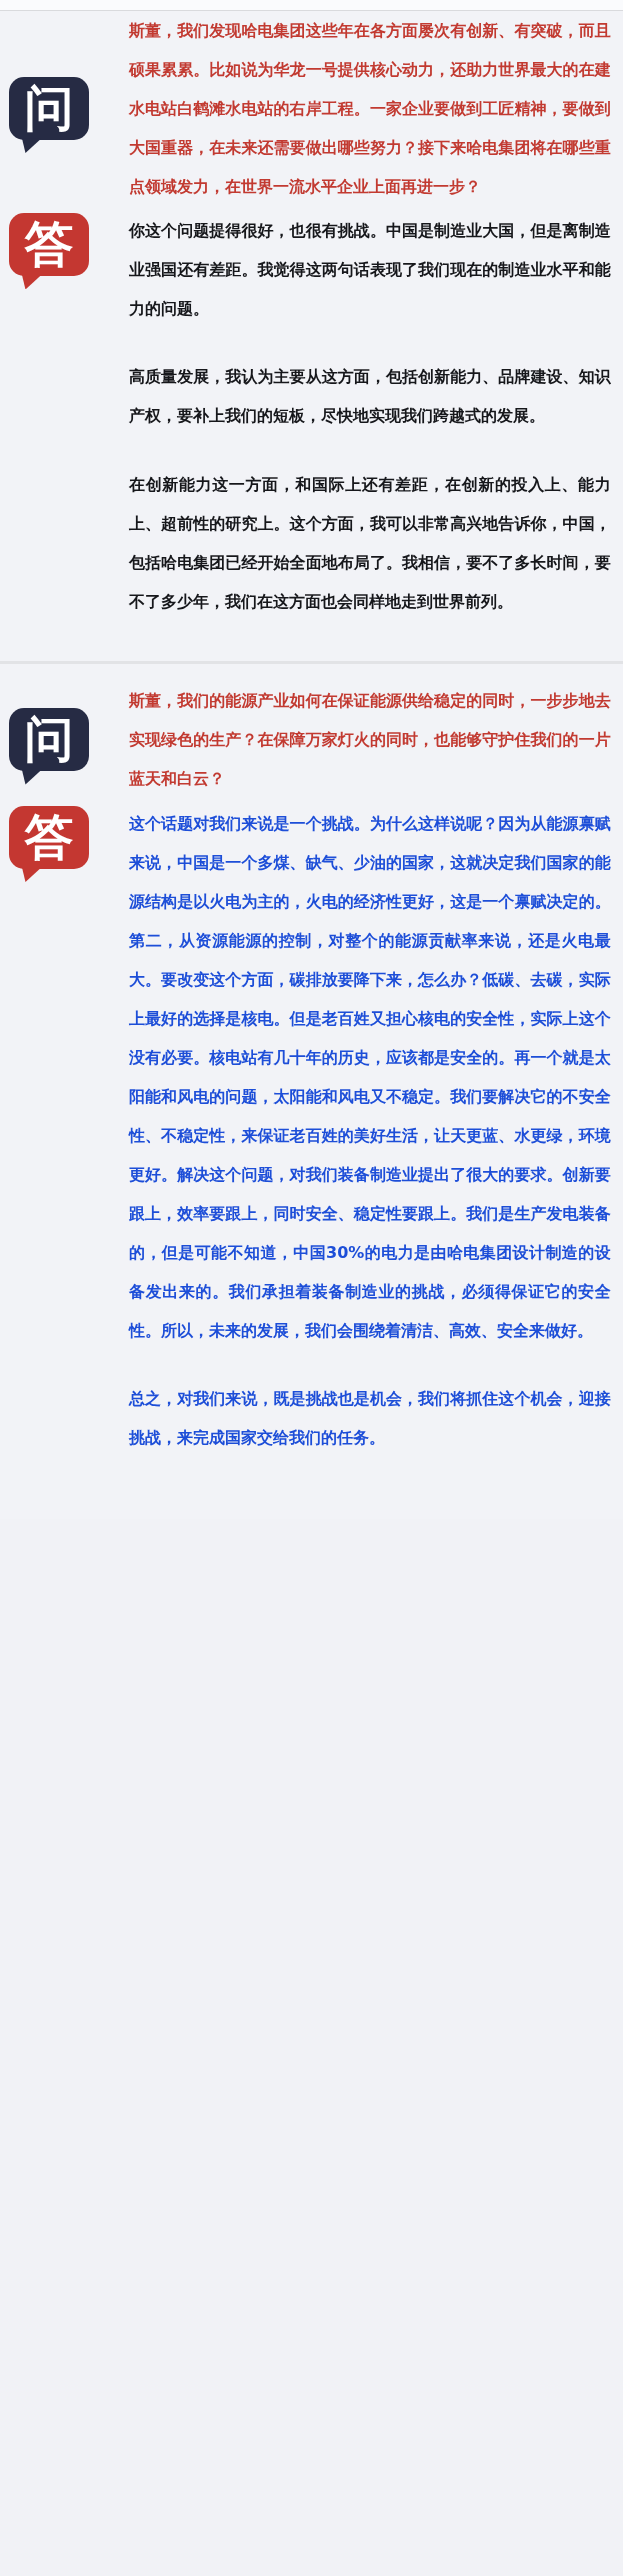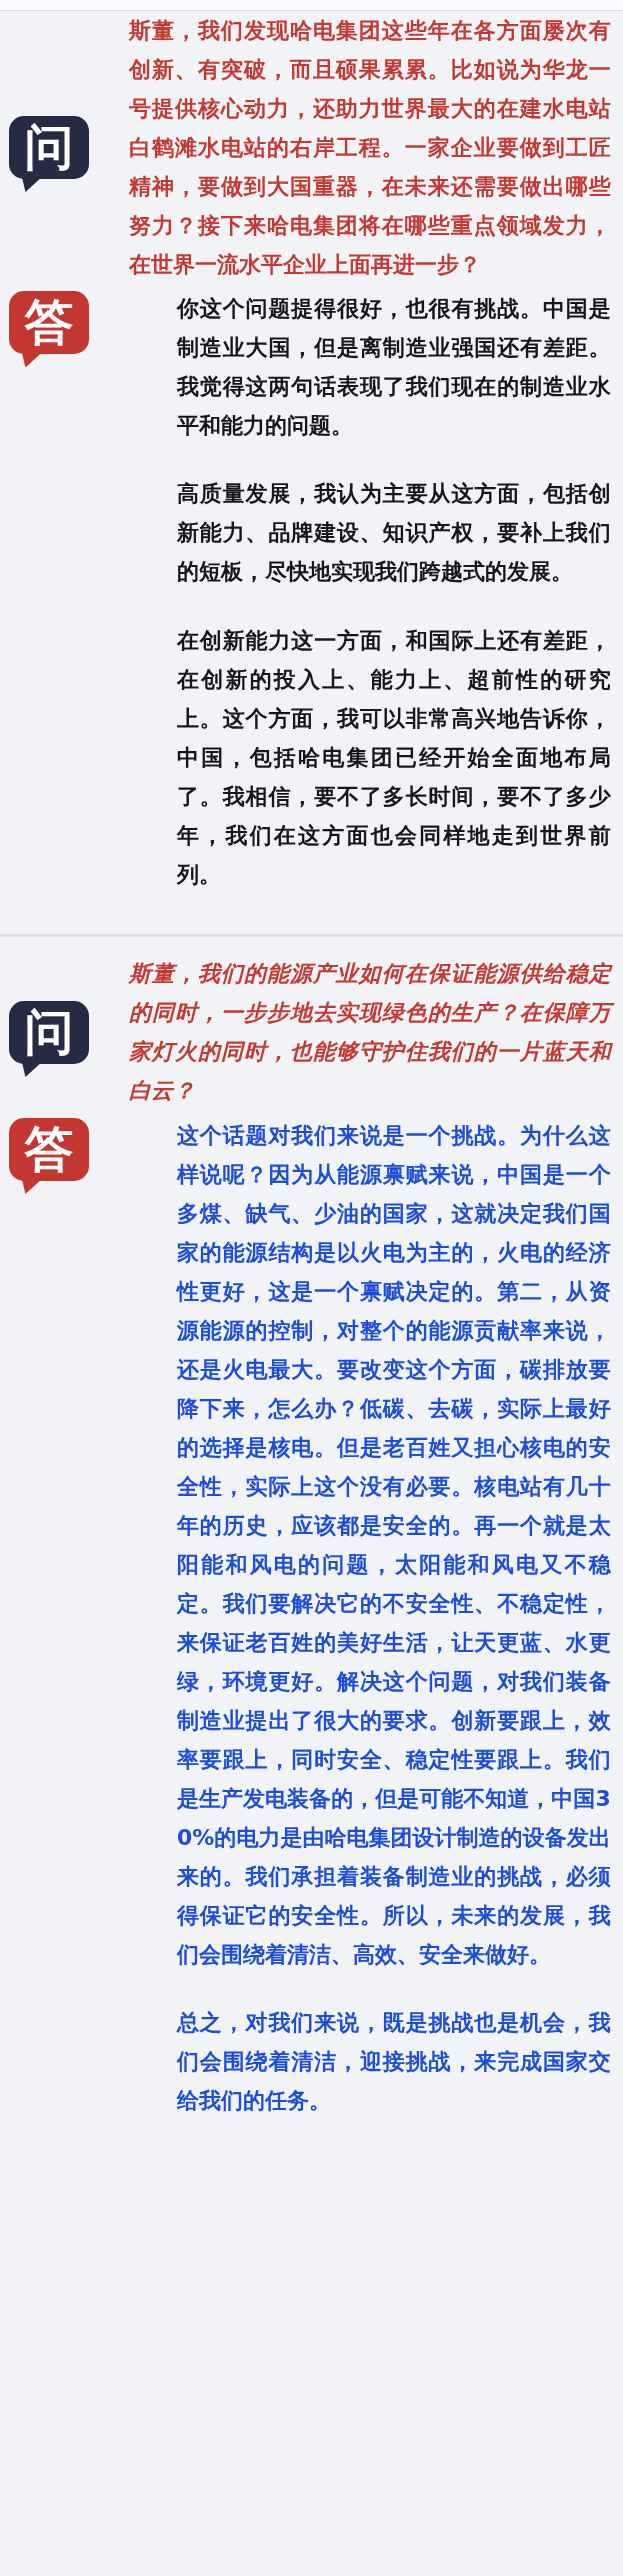--- a/index.html
+++ b/index.html
@@ -41,28 +41,28 @@
     padding-left:9px;
     display:flex;
     justify-content:flex-start;
   }
   .q-row .icon-col{align-items:center;}
   .a-row .icon-col{align-items:flex-start;padding-top:2.1px;}
   .text-col{
     flex:1;
     box-sizing:border-box;
     padding-right:12.3px;
-    font-size:22px;
+    font-size:16px;
     line-height:39px;
     font-weight:700;
     text-align:justify;
     word-break:break-all;
   }
   .q-text{color:#c23a31;}
-  .a-text{color:#16171b;margin-left:48px;}
+  .a-text{color:#16171b;}
   .a-text p{margin:0;}
   .a-text p + p{margin-top:29.5px;}
   .bubble{
     width:80px;
     height:63px;
     border-radius:15px;
     position:relative;
     display:flex;
     align-items:center;
     justify-content:center;
@@ -121,30 +121,30 @@
   <div class="divider" style="background: rgb(226, 227, 230);"></div>
 
   <section class="qa-card second" style="background: rgb(242, 243, 247);">
     <div class="row q-row">
       <div class="icon-col">
         <div class="bubble q-bubble" style="background-color: rgb(38, 43, 68);">
           <span class="glyph">问</span>
           <span class="tail"></span>
         </div>
       </div>
-      <div class="text-col q-text" style="color: rgb(194, 58, 49); font-style: italic;">斯董，我们的能源产业如何在保证能源供给稳定的同时，一步步地去实现绿色的生产？在保障万家灯火的同时，也能够守护住我们的一片蓝天和白云？</div>
+      <div class="text-col q-text" style="color: rgb(194, 58, 49);">斯董，我们的能源产业如何在保证能源供给稳定的同时，一步步地去实现绿色的生产？在保障万家灯火的同时，也能够守护住我们的一片蓝天和白云？</div>
     </div>
     <div class="row a-row">
       <div class="icon-col">
         <div class="bubble a-bubble" style="background-color: rgb(196, 55, 49);">
           <span class="glyph">答</span>
           <span class="tail"></span>
         </div>
       </div>
       <div class="text-col a-text" style="color: #1d4ed8;">
         <p>这个话题对我们来说是一个挑战。为什么这样说呢？因为从能源禀赋来说，中国是一个多煤、缺气、少油的国家，这就决定我们国家的能源结构是以火电为主的，火电的经济性更好，这是一个禀赋决定的。第二，从资源能源的控制，对整个的能源贡献率来说，还是火电最大。要改变这个方面，碳排放要降下来，怎么办？低碳、去碳，实际上最好的选择是核电。但是老百姓又担心核电的安全性，实际上这个没有必要。核电站有几十年的历史，应该都是安全的。再一个就是太阳能和风电的问题，太阳能和风电又不稳定。我们要解决它的不安全性、不稳定性，来保证老百姓的美好生活，让天更蓝、水更绿，环境更好。解决这个问题，对我们装备制造业提出了很大的要求。创新要跟上，效率要跟上，同时安全、稳定性要跟上。我们是生产发电装备的，但是可能不知道，中国30%的电力是由哈电集团设计制造的设备发出来的。我们承担着装备制造业的挑战，必须得保证它的安全性。所以，未来的发展，我们会围绕着清洁、高效、安全来做好。</p>
-        <p>总之，对我们来说，既是挑战也是机会，我们会围绕着清洁，迎接挑战，来完成国家交给我们的任务。</p>
+        <p>总之，对我们来说，既是挑战也是机会，我们将抓住这个机会，迎接挑战，来完成国家交给我们的任务。</p>
       </div>
     </div>
   </section>
 
 </div>
 
 
 </body></html>

